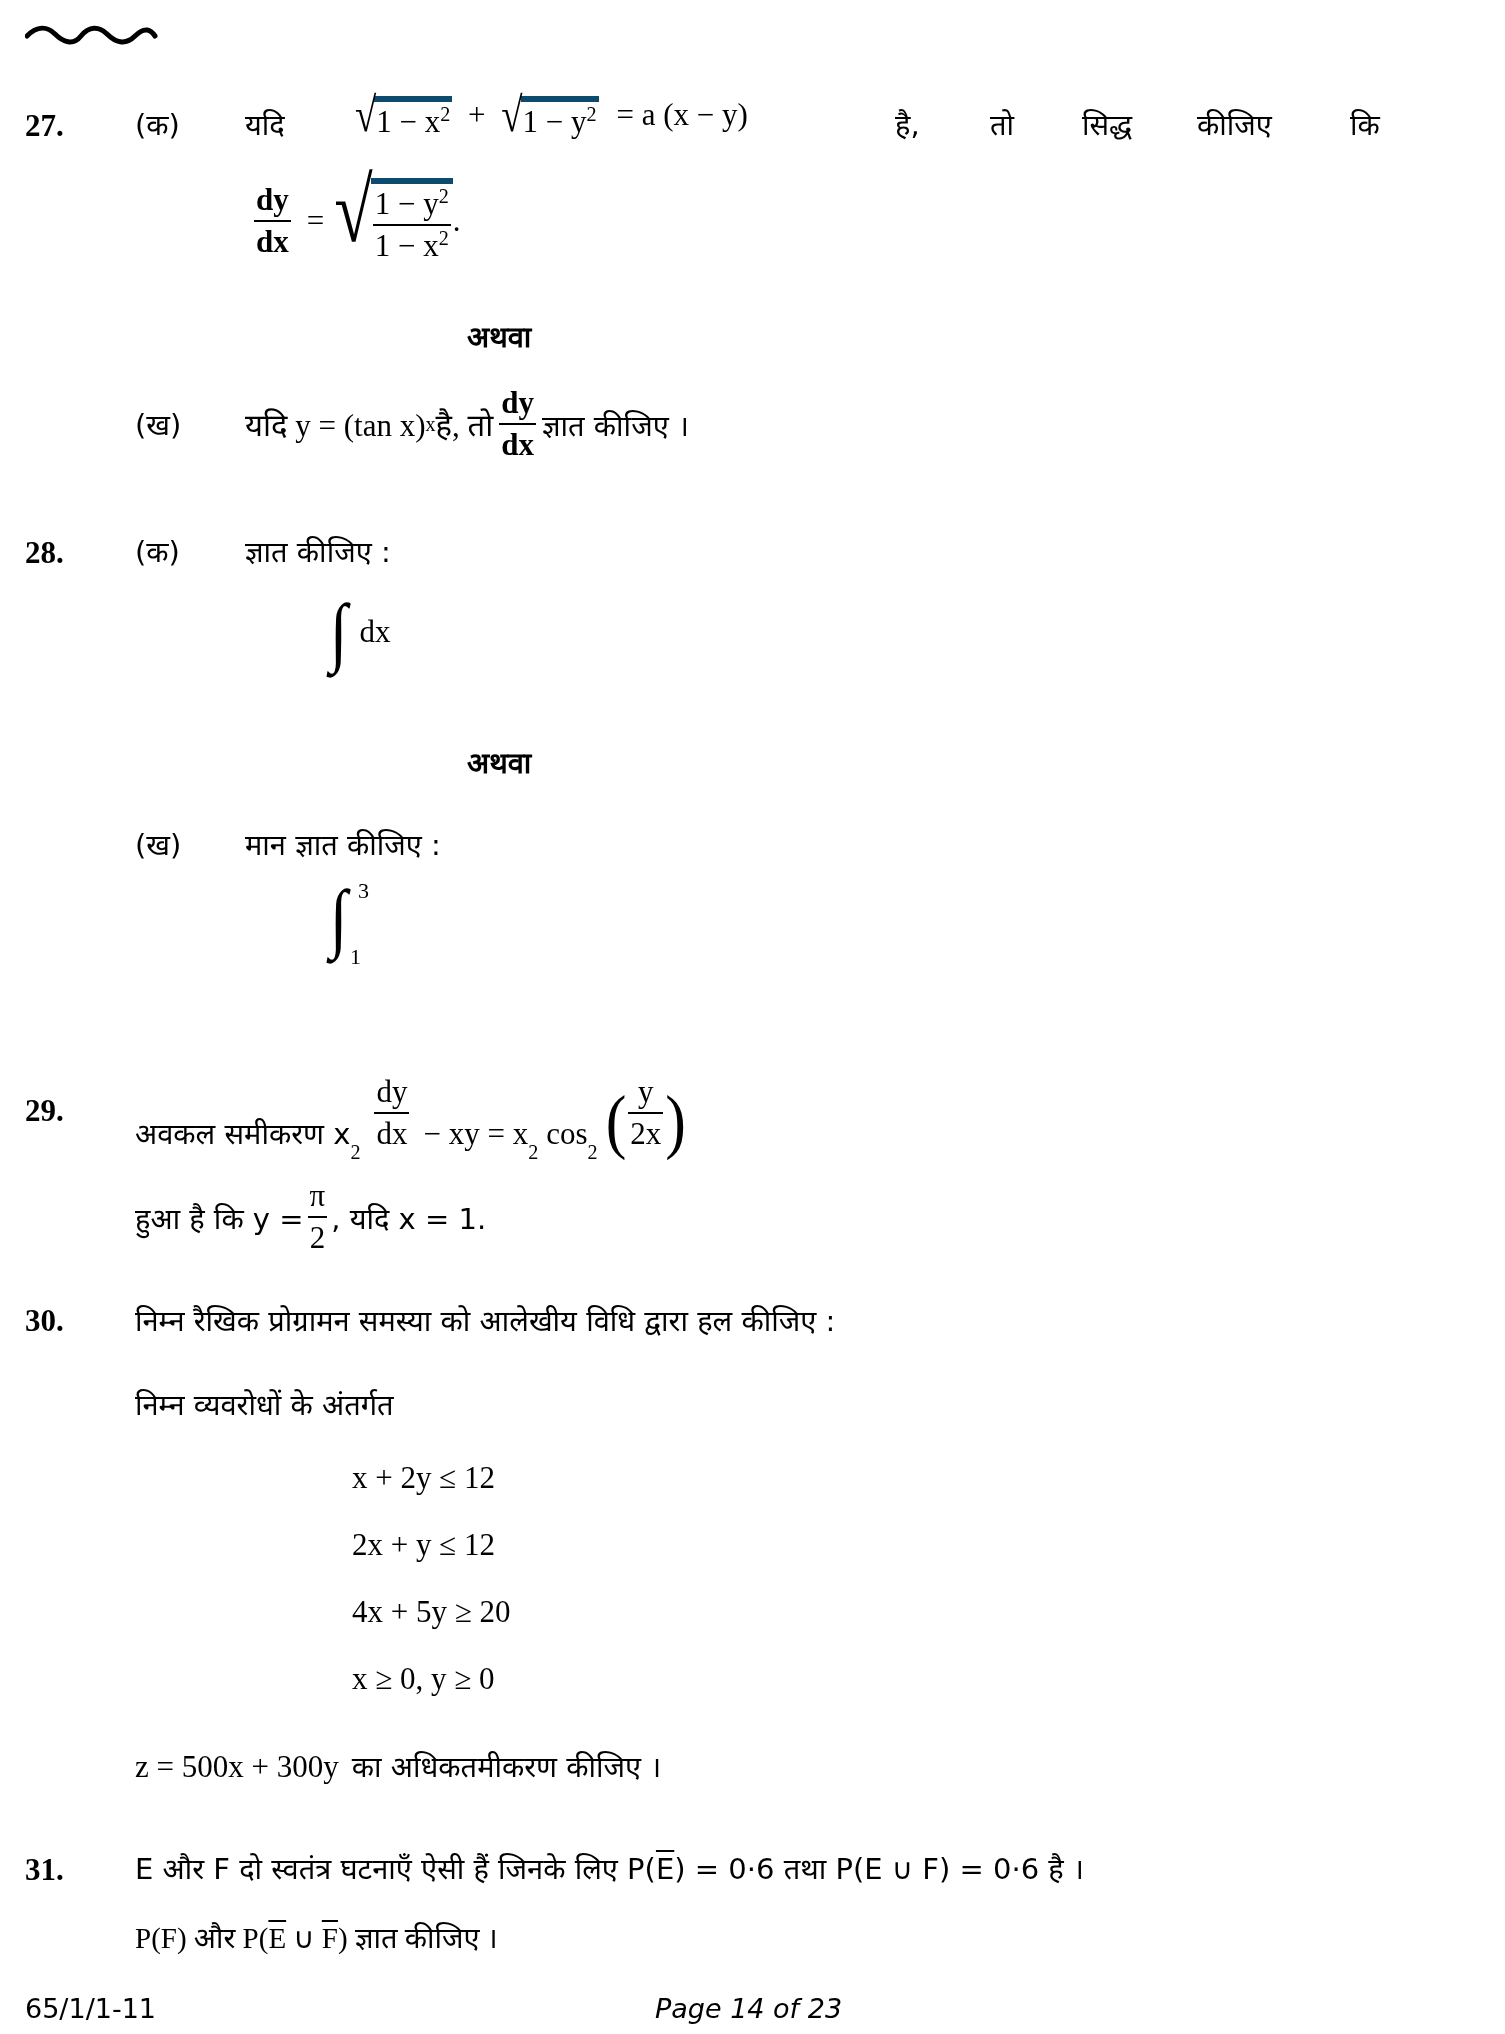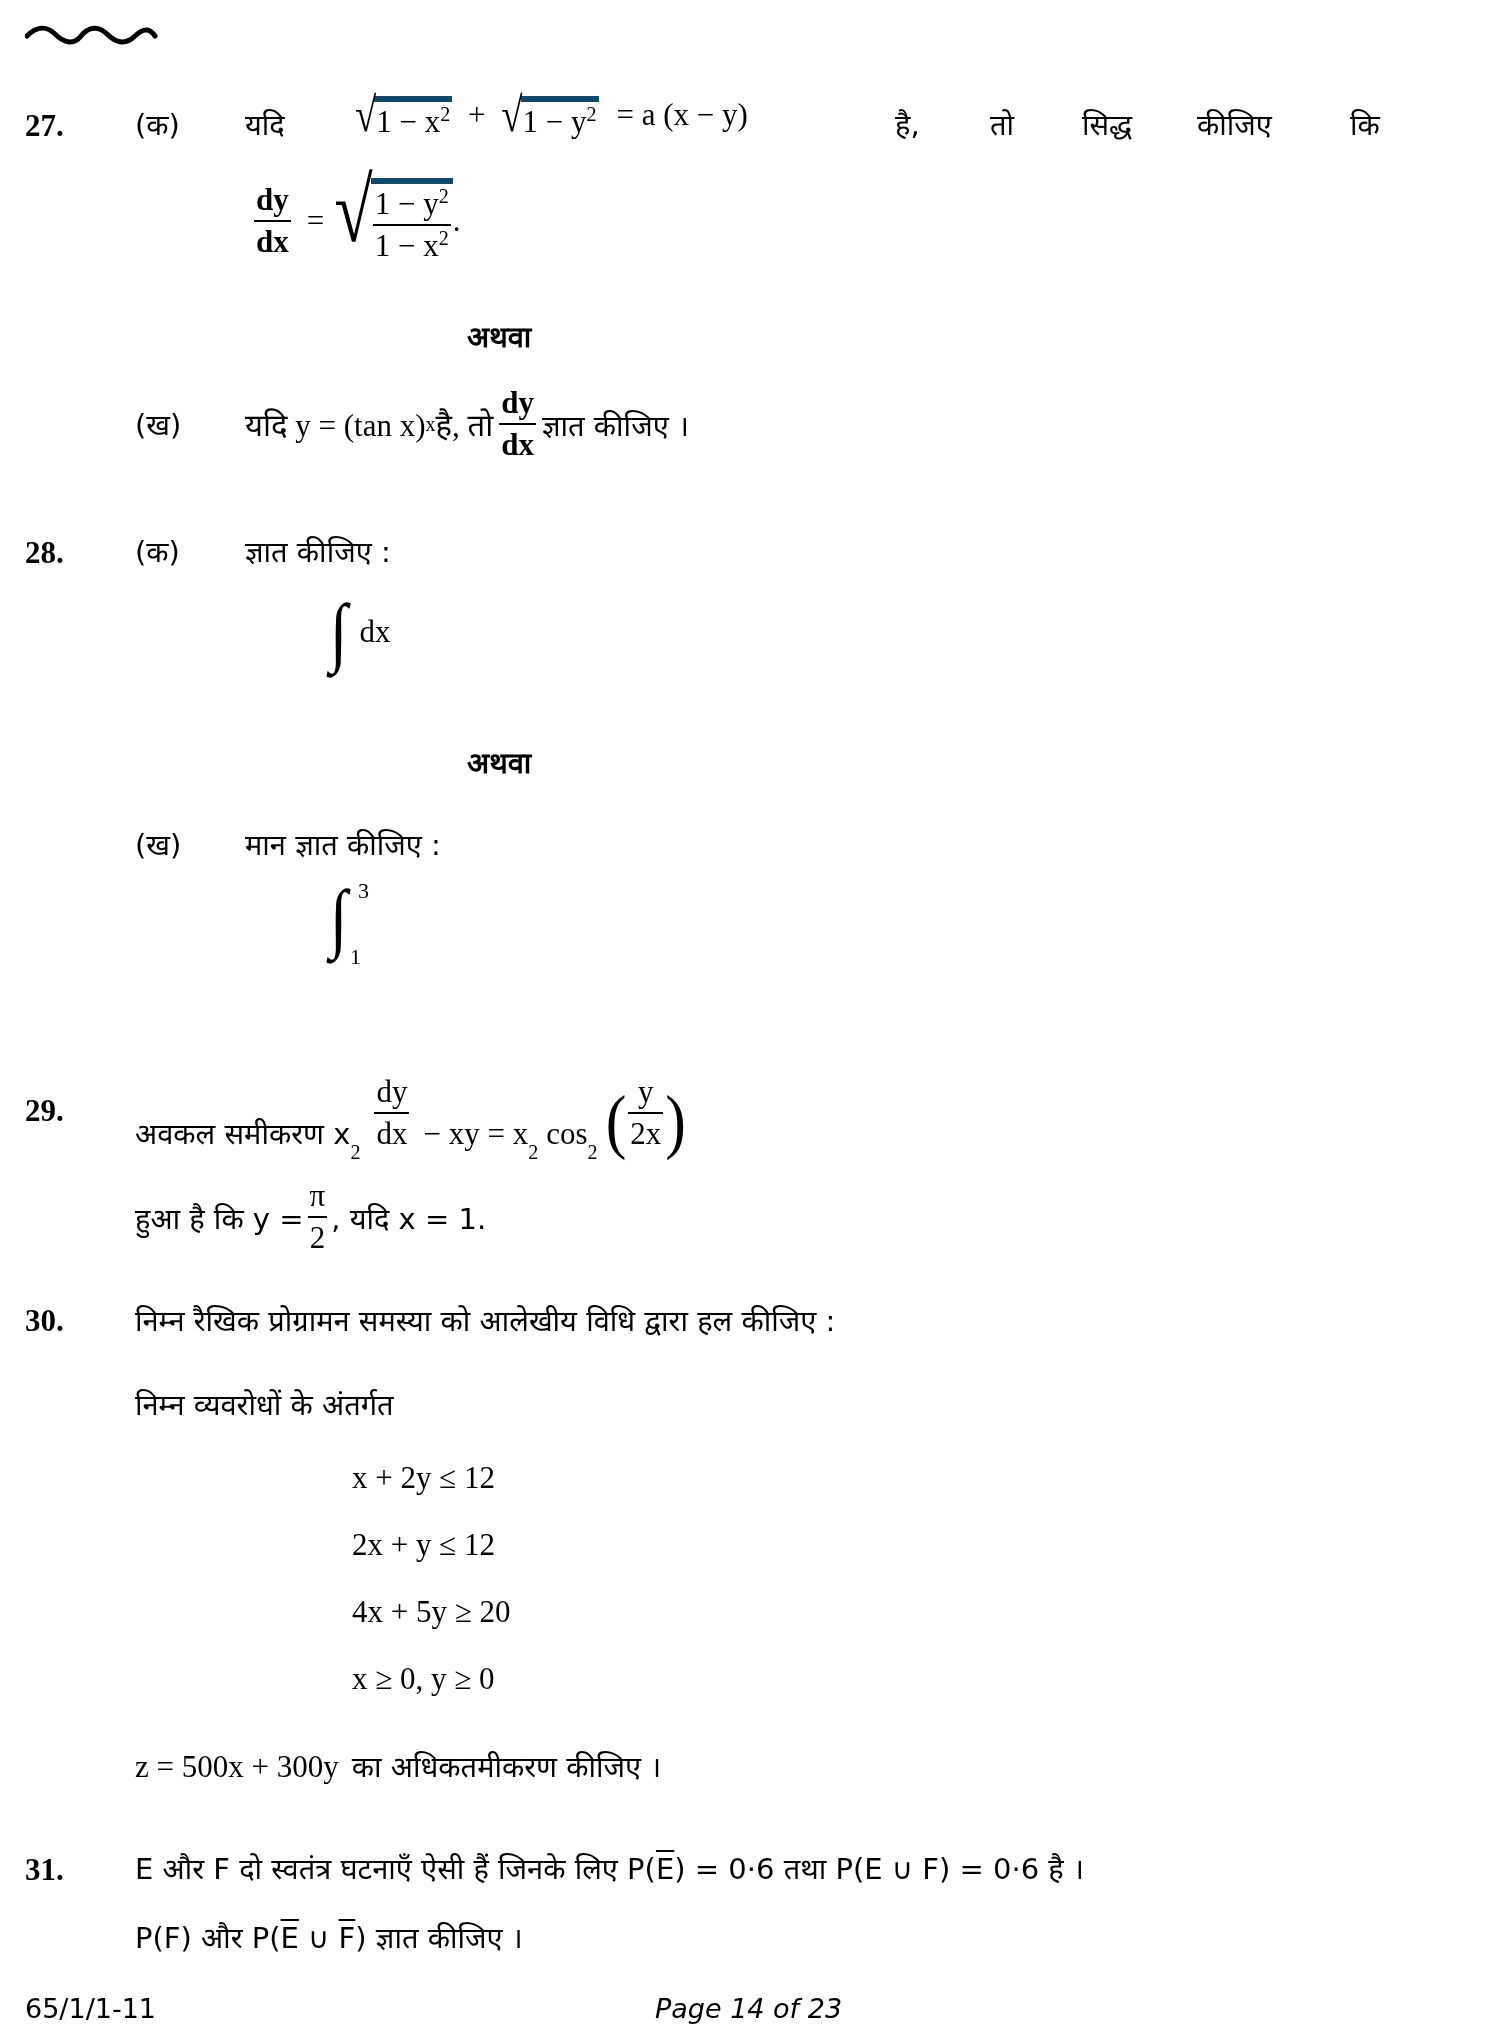--- a/index.html
+++ b/index.html
@@ -154,19 +154,19 @@
     <span class="math">z = 500x + 300y</span>
     <span class="hi" style="margin-left:8px;">का अधिकतमीकरण कीजिए ।</span>
   </div>
 </div>
 
 <div>
   <span class="abs qnum" style="left:25px;top:1852px;">31.</span>
   <div class="abs hi" style="left:135px;top:1848px;">
     <span>E और F दो स्वतंत्र घटनाएँ ऐसी हैं जिनके लिए P(</span><span class="over">E</span><span>) = 0·6 तथा P(E ∪ F) = 0·6 है ।</span>
   </div>
-  <div class="abs hi" style="left:135px;top:1917px;">
+  <div class="abs hi" style="left:135px;top:1917px;font-family:Liberation Serif, serif;">
     <span>P(F) और P(</span><span class="over">E</span><span> ∪ </span><span class="over">F</span><span>) ज्ञात कीजिए ।</span>
   </div>
 </div>
 
 <span class="abs footer-left" style="left:25px;top:1993px;">65/1/1-11</span>
 <span class="abs footer-center" style="left:655px;top:1993px;">Page 14 of 23</span>
 
 </body></html>

